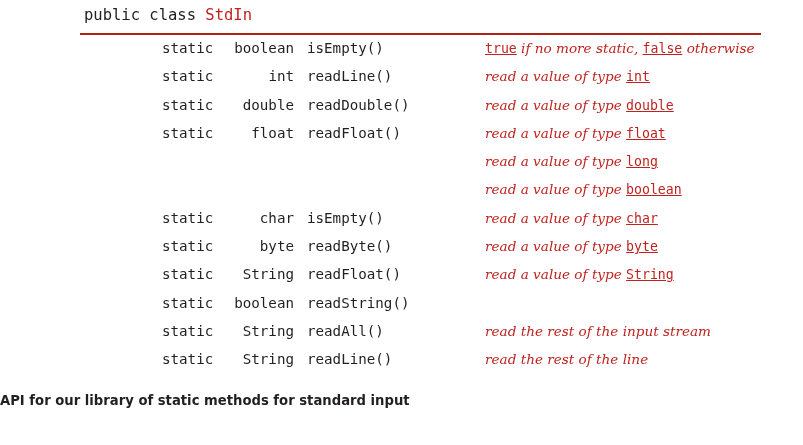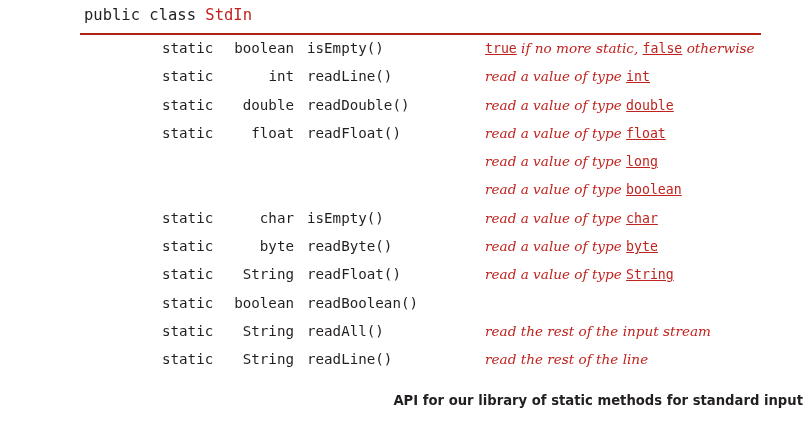--- a/index.html
+++ b/index.html
@@ -111,21 +111,21 @@
     color: #c0231f;
     text-decoration: underline;
   }
 
   
   .caption {
     position: absolute;
     left: 0;
     top: 393px;
     width: 803px;
-    text-align: right;
+    text-align: left;
     font-family: "DejaVu Sans", sans-serif;
     font-weight: bold;
     font-size: 13.2px;
     color: #231f20;
   }
 </style>
 </head>
 <body>
 
 <div id="api-figure">
@@ -163,21 +163,21 @@
       </div>
       <div class="method-row">
         <div class="sig"><span class="mod">static</span><span class="ret">byte</span><span class="mname">readByte()</span></div>
         <div class="desc"><span>read a value of type </span><span class="code">byte</span></div>
       </div>
       <div class="method-row">
         <div class="sig"><span class="mod">static</span><span class="ret">String</span><span class="mname">readFloat()</span></div>
         <div class="desc"><span>read a value of type </span><span class="code">String</span></div>
       </div>
       <div class="method-row">
-        <div class="sig"><span class="mod">static</span><span class="ret">boolean</span><span class="mname">readBoolean()</span></div>
+        <div class="sig"><span class="mod">static</span><span class="ret">boolean</span><span class="mname">readString()</span></div>
       </div>
       <div class="method-row">
         <div class="sig"><span class="mod">static</span><span class="ret">String</span><span class="mname">readAll()</span></div>
         <div class="desc"><span>read the rest of the input stream</span></div>
       </div>
       <div class="method-row">
         <div class="sig"><span class="mod">static</span><span class="ret">String</span><span class="mname">readLine()</span></div>
         <div class="desc"><span>read the rest of the line</span></div>
       </div>
     </div>

